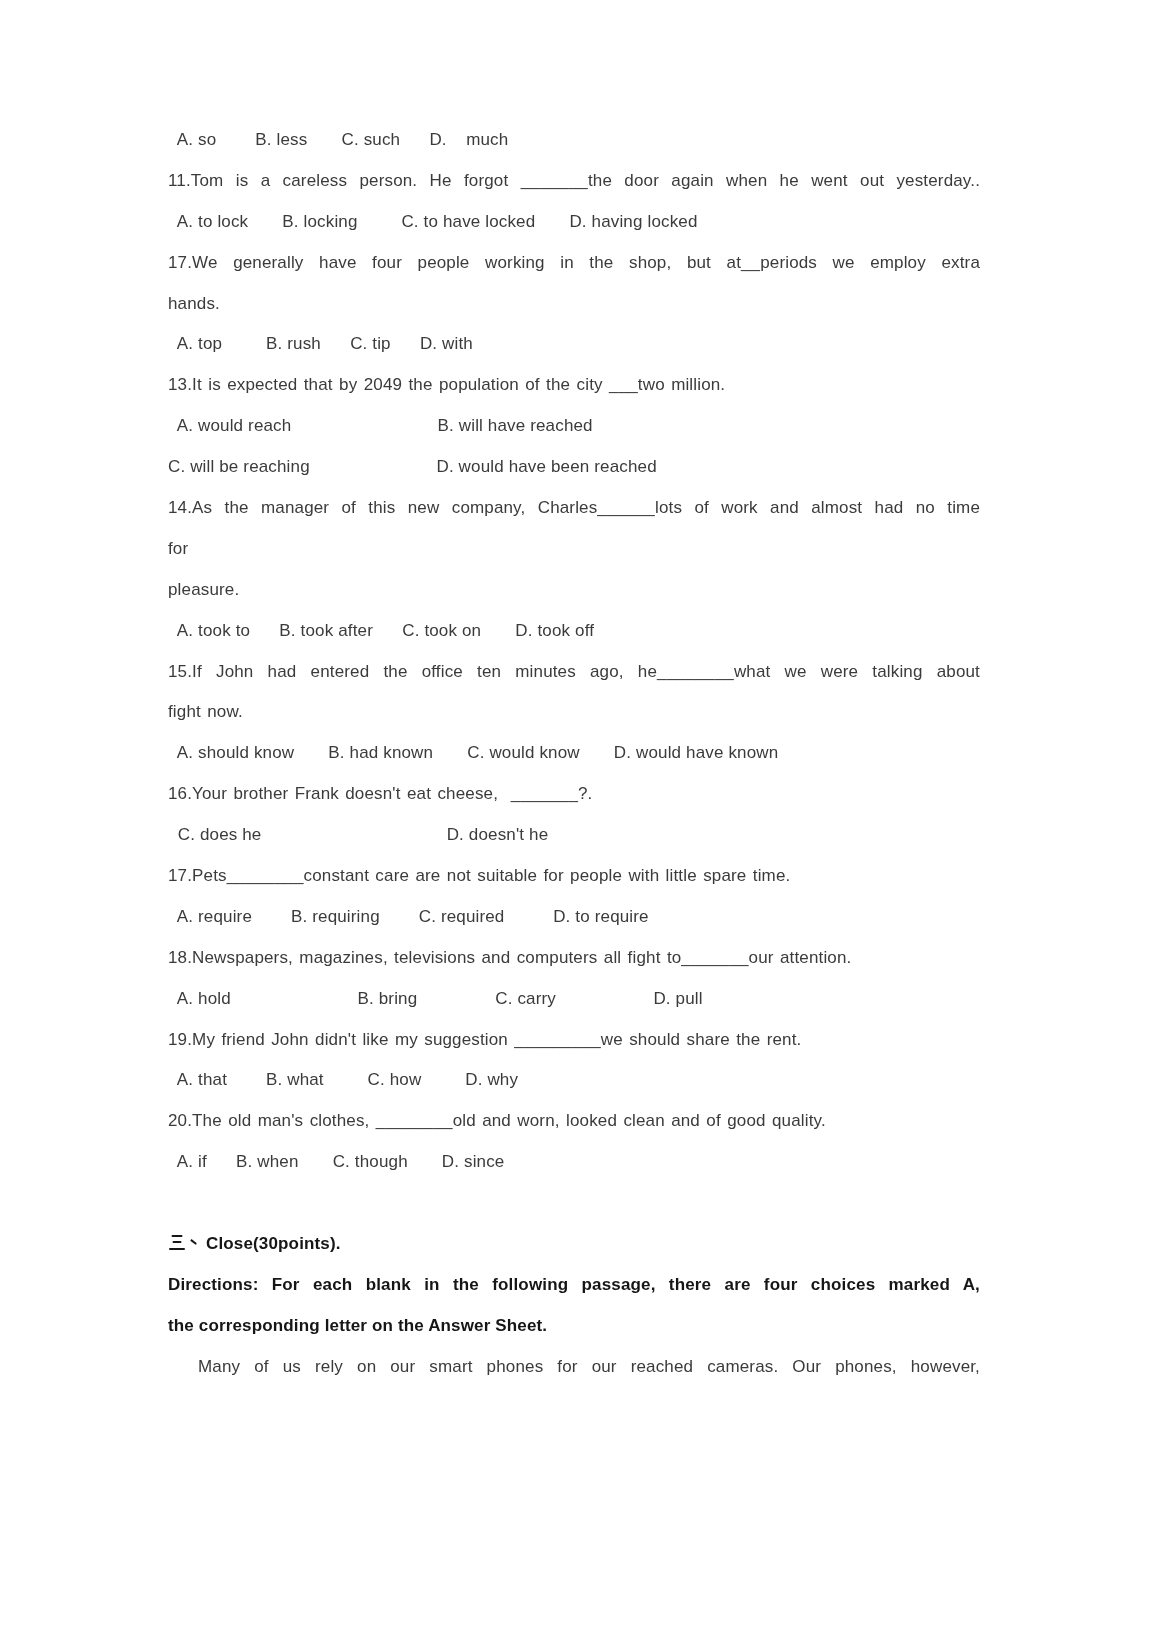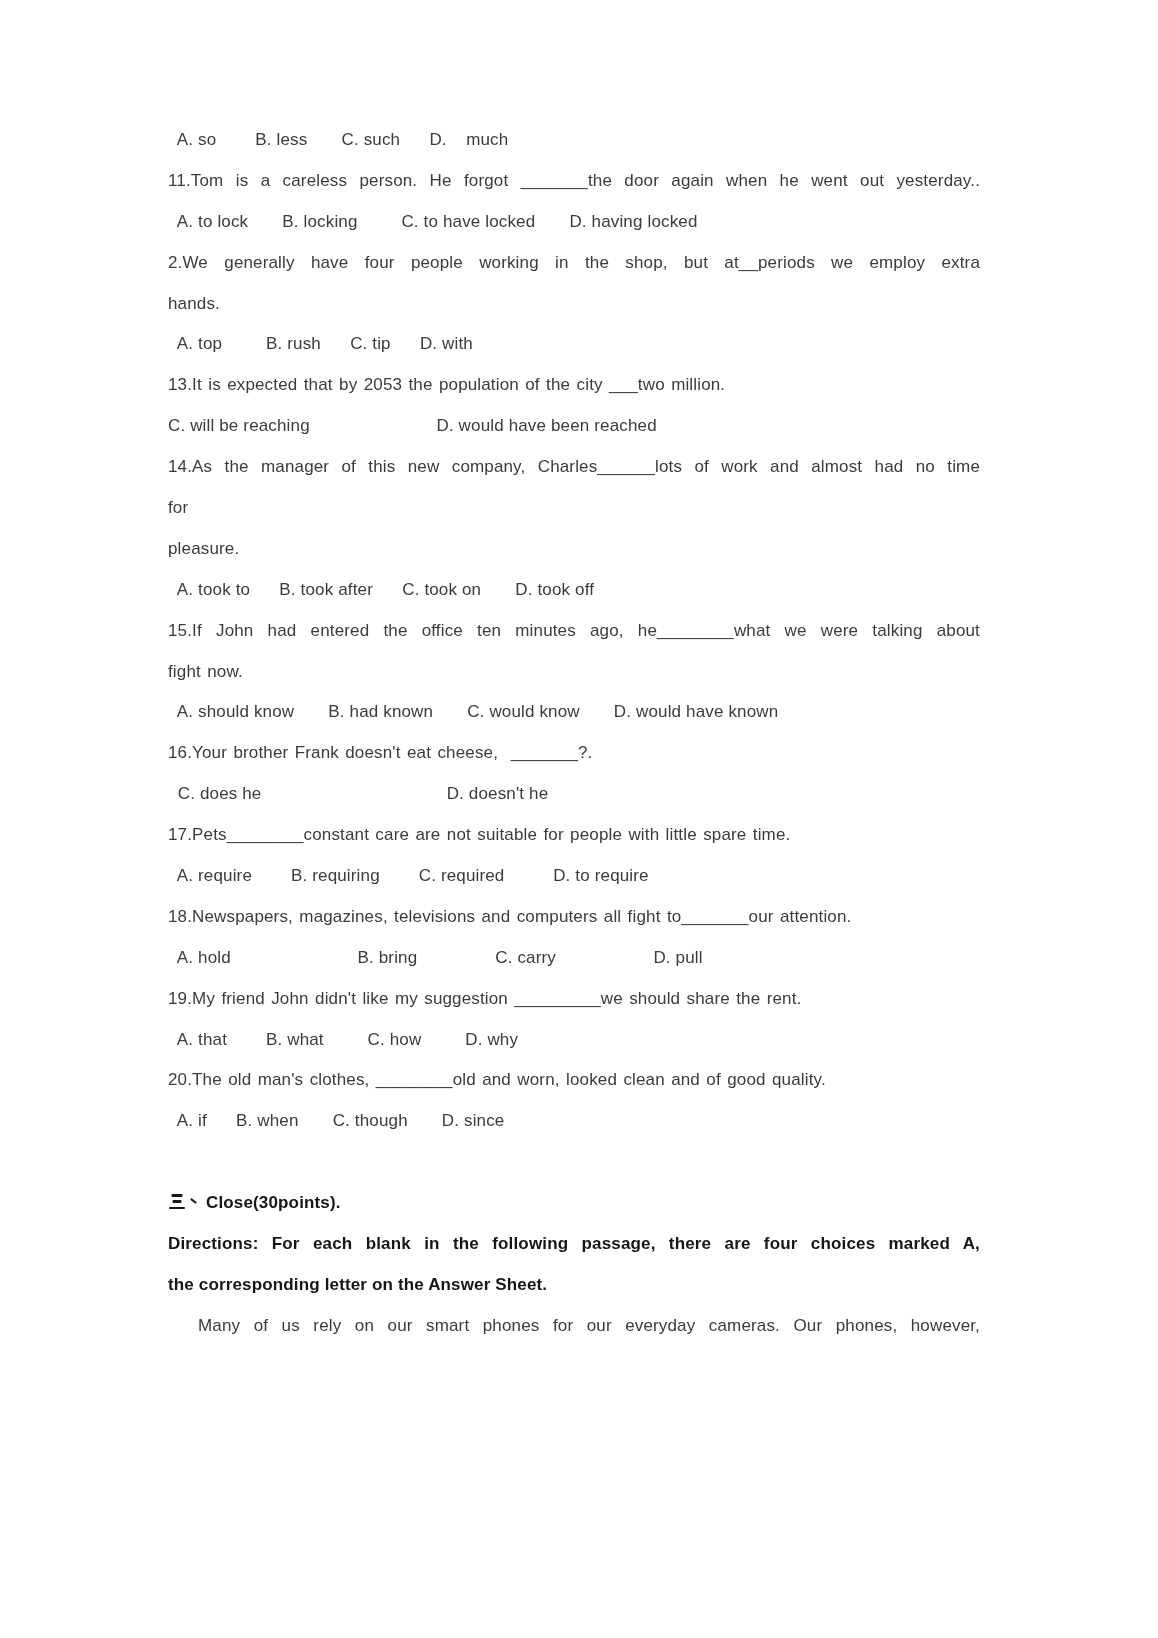--- a/index.html
+++ b/index.html
@@ -61,24 +61,25 @@
     border-radius: 0 2px 2px 0;
   }
 </style>
 </head>
 <body>
 
 <main id="page">
     <div class="line options">  A. so        B. less       C. such      D.    much</div>
     <div class="line question j">11.Tom is a careless person. He forgot _______the door again when he went out yesterday..</div>
     <div class="line options">  A. to lock       B. locking         C. to have locked       D. having locked</div>
-    <div class="line question j">2.We generally have four people working in the shop, but at__periods we employ extra</div>
+    <div class="line question j">17.We generally have four people working in the shop, but at__periods we employ extra</div>
     <div class="line text">hands.</div>
     <div class="line options">  A. top         B. rush      C. tip      D. with</div>
-    <div class="line question">13.It is expected that by 2053 the population of the city ___two million.</div>
+    <div class="line question">13.It is expected that by 2049 the population of the city ___two million.</div>
+    <div class="line options">  A. would reach                              B. will have reached</div>
     <div class="line options">C. will be reaching                          D. would have been reached</div>
     <div class="line question j">14.As the manager of this new company, Charles______lots of work and almost had no time</div>
     <div class="line text">for</div>
     <div class="line text">pleasure.</div>
     <div class="line options">  A. took to      B. took after      C. took on       D. took off</div>
     <div class="line question j">15.If John had entered the office ten minutes ago, he________what we were talking about</div>
     <div class="line text">fight now.</div>
     <div class="line options">  A. should know       B. had known       C. would know       D. would have known</div>
     <div class="line question">16.Your brother Frank doesn't eat cheese,  _______?.</div>
     <div class="line options">  C. does he                                      D. doesn't he</div>
@@ -87,14 +88,14 @@
     <div class="line question">18.Newspapers, magazines, televisions and computers all fight to_______our attention.</div>
     <div class="line options">  A. hold                          B. bring                C. carry                    D. pull</div>
     <div class="line question">19.My friend John didn't like my suggestion _________we should share the rent.</div>
     <div class="line options">  A. that        B. what         C. how         D. why</div>
     <div class="line question">20.The old man's clothes, ________old and worn, looked clean and of good quality.</div>
     <div class="line options">  A. if      B. when       C. though       D. since</div>
     <div class="line blank"></div>
     <div class="line heading"><span class="san"><i class="s1"></i><i class="s2"></i><i class="s3"></i></span><span class="dun"><i></i></span><span>Close(30points).</span></div>
     <div class="line directions j">Directions: For each blank in the following passage, there are four choices marked A,</div>
     <div class="line directions">the corresponding letter on the Answer Sheet.</div>
-    <div class="line paragraph j">Many of us rely on our smart phones for our everyday cameras. Our phones, however,</div>
+    <div class="line paragraph j">Many of us rely on our smart phones for our reached cameras. Our phones, however,</div>
   </main>
 
 </body></html>

